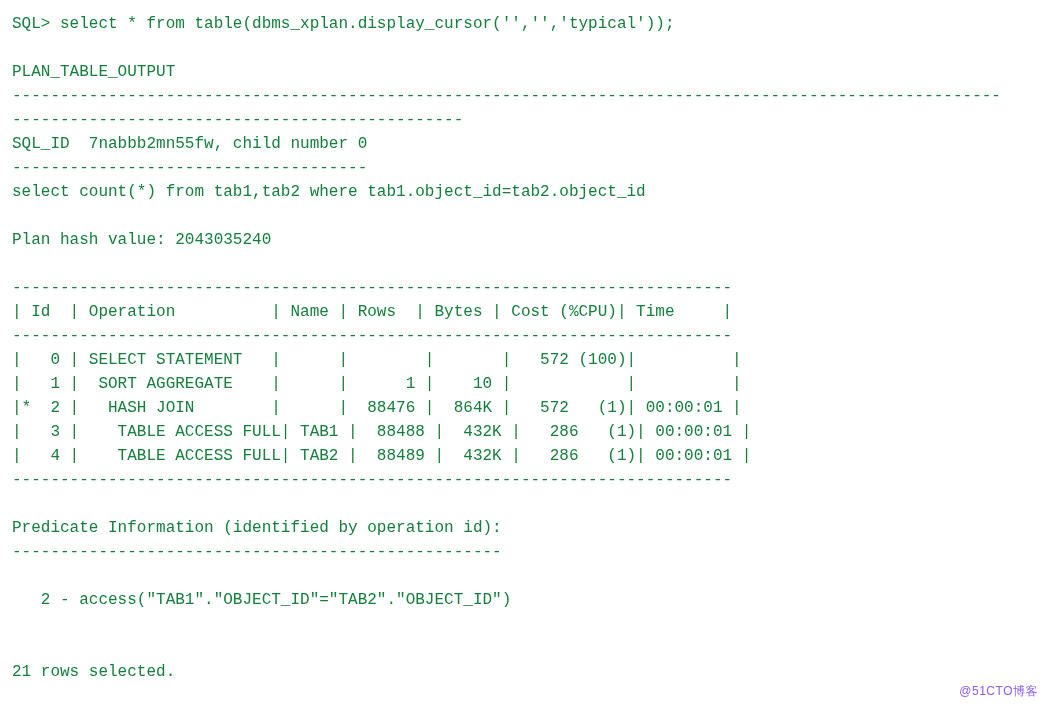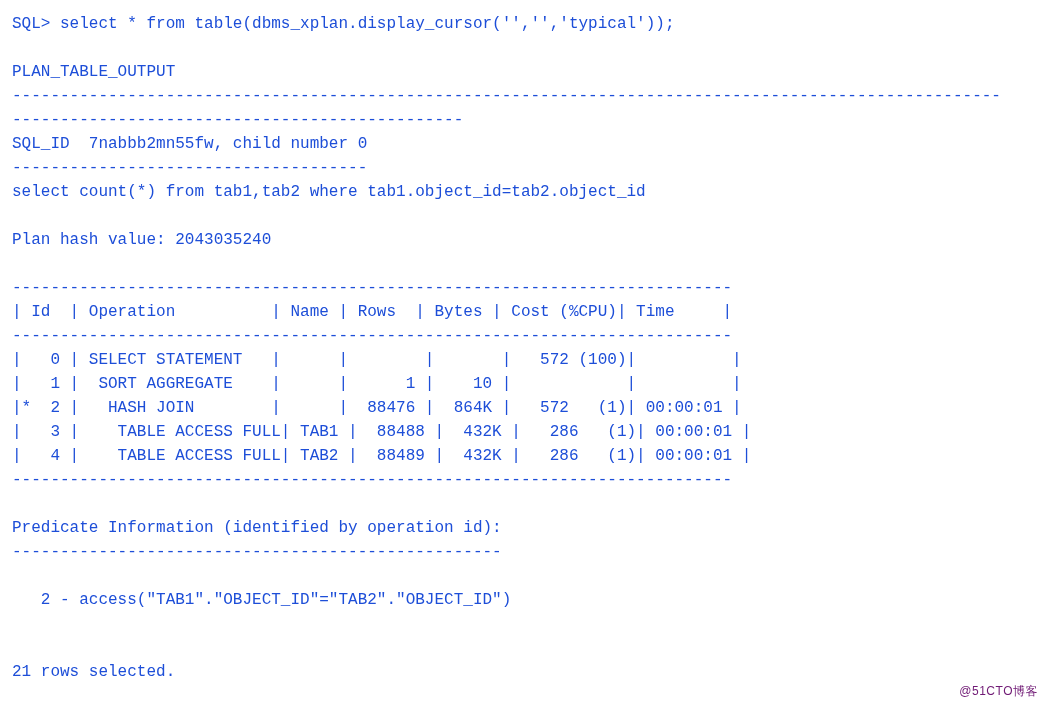--- a/index.html
+++ b/index.html
@@ -7,32 +7,32 @@
     padding: 0;
     background: #ffffff;
     width: 1048px;
     height: 718px;
     overflow: hidden;
   }
   pre.term {
     font-family: "Consolas", "Menlo", "Courier New", monospace;
     font-size: 16px;
     line-height: 24px;
-    color: #1d4ed8;
+    color: #15803d;
     margin: 0;
     padding: 12px 8px 4px 12px;
     white-space: pre;
   }
   .watermark {
     position: absolute;
     right: 10px;
     bottom: 18px;
     font-family: Arial, sans-serif;
     font-size: 12px;
-    color: #701a75;
+    color: #8b5cf6;
     letter-spacing: 0.5px;
     user-select: none;
   }
 </style>
 </head>
 <body>
 
 <pre class="term" id="terminal">SQL&gt; select * from table(dbms_xplan.display_cursor('','','typical'));
 
 PLAN_TABLE_OUTPUT

